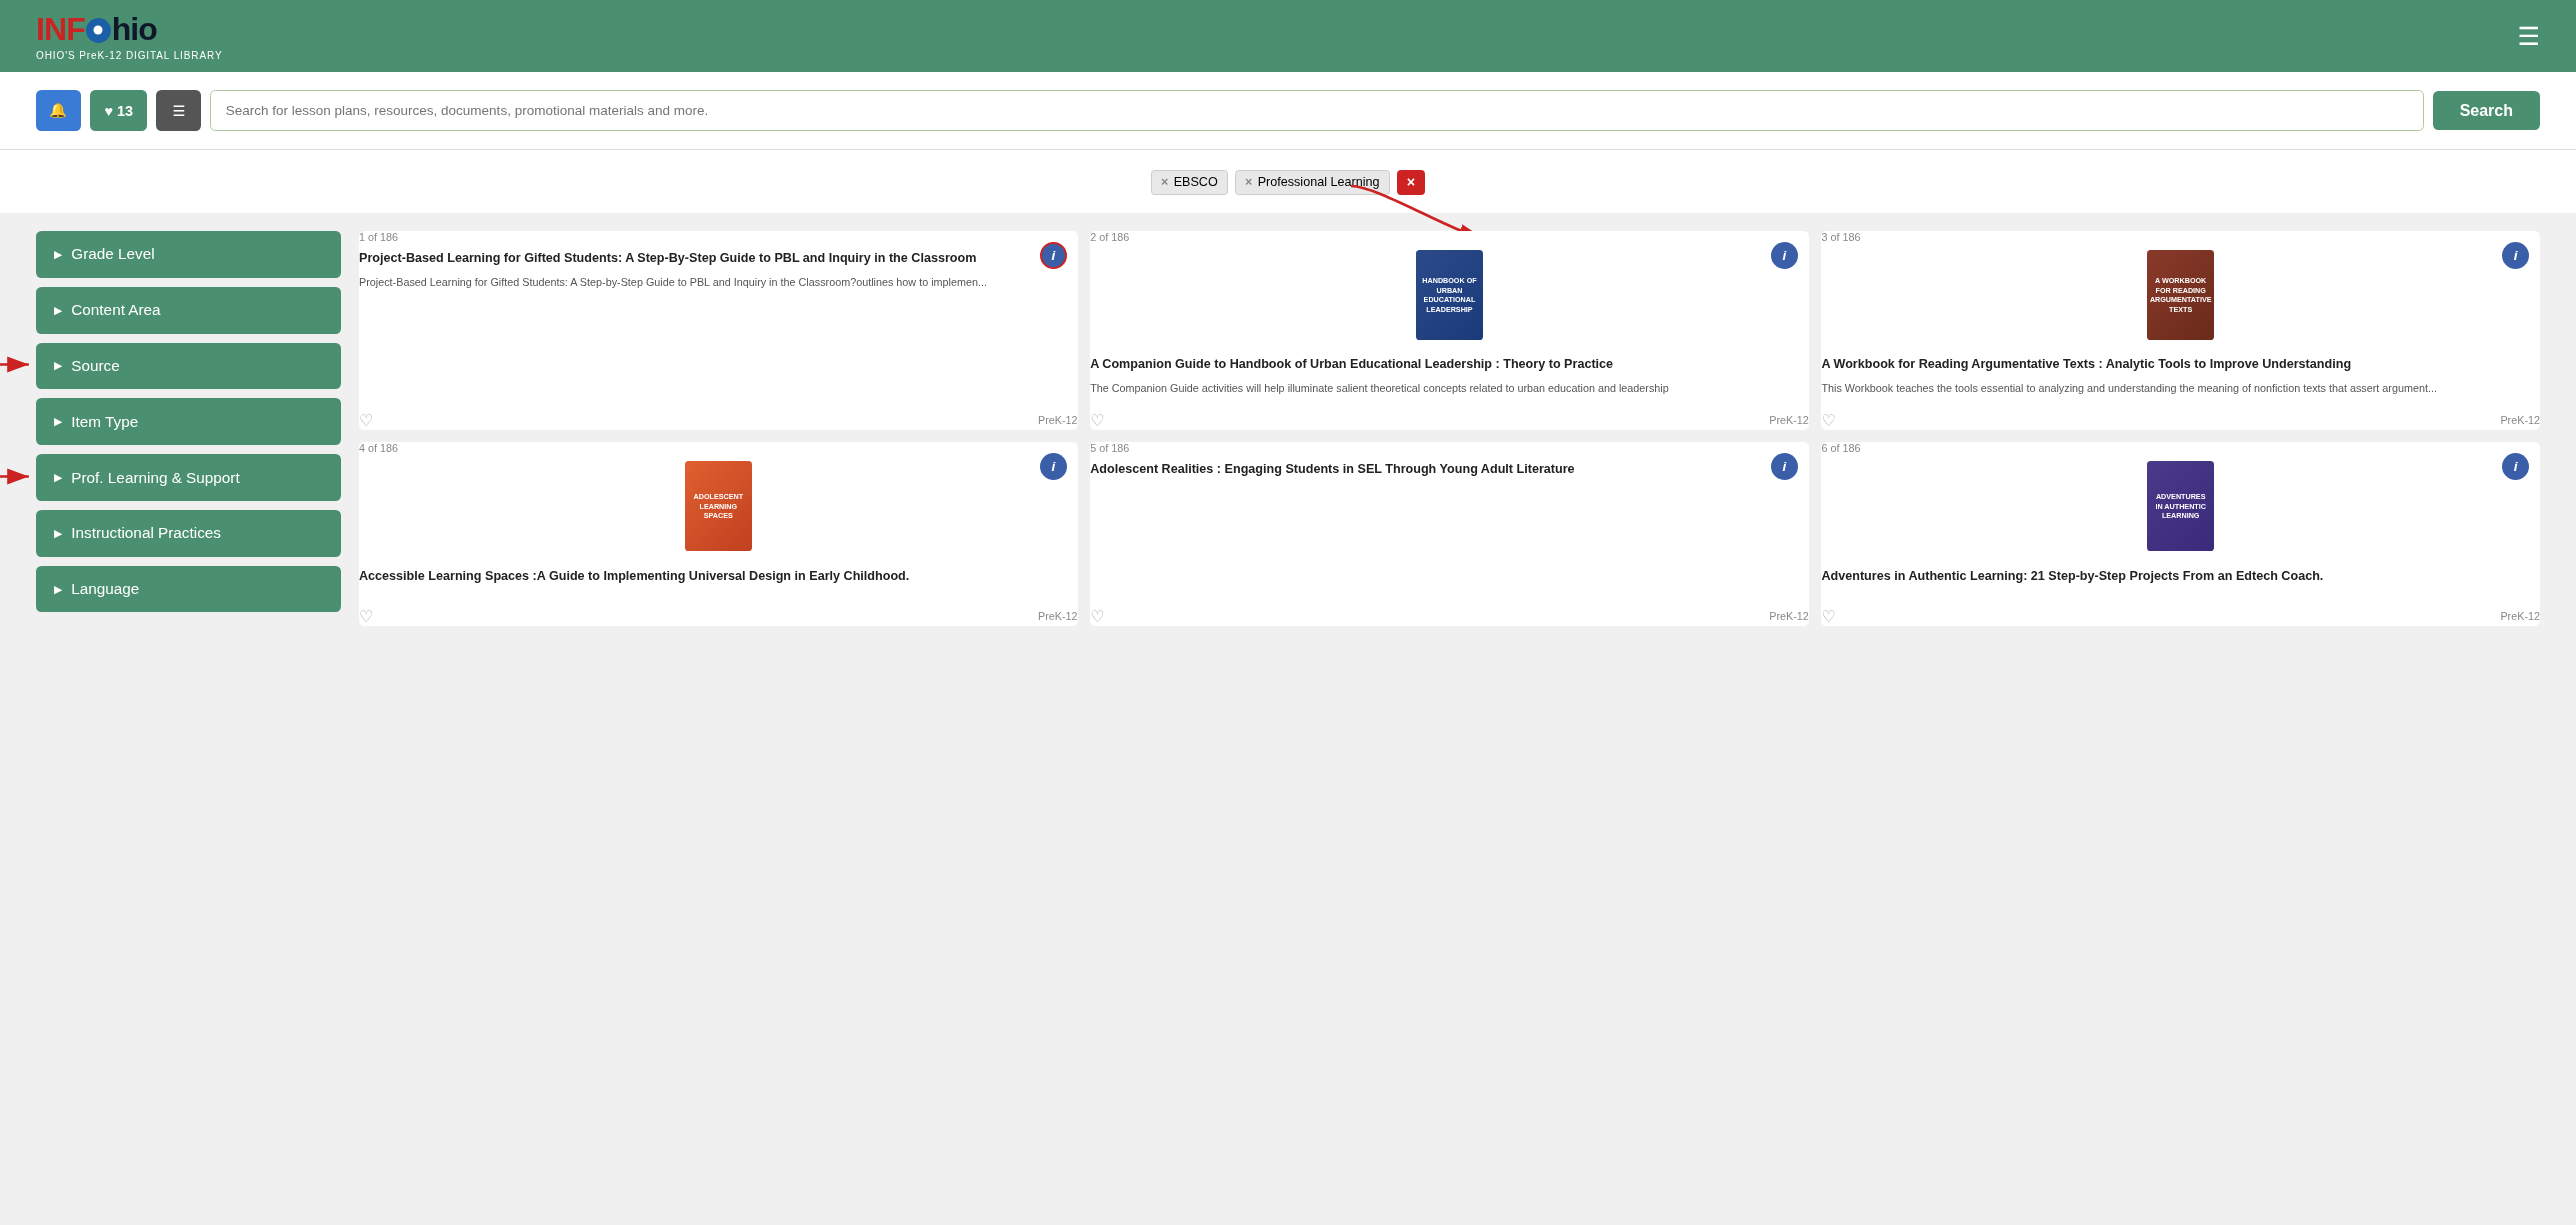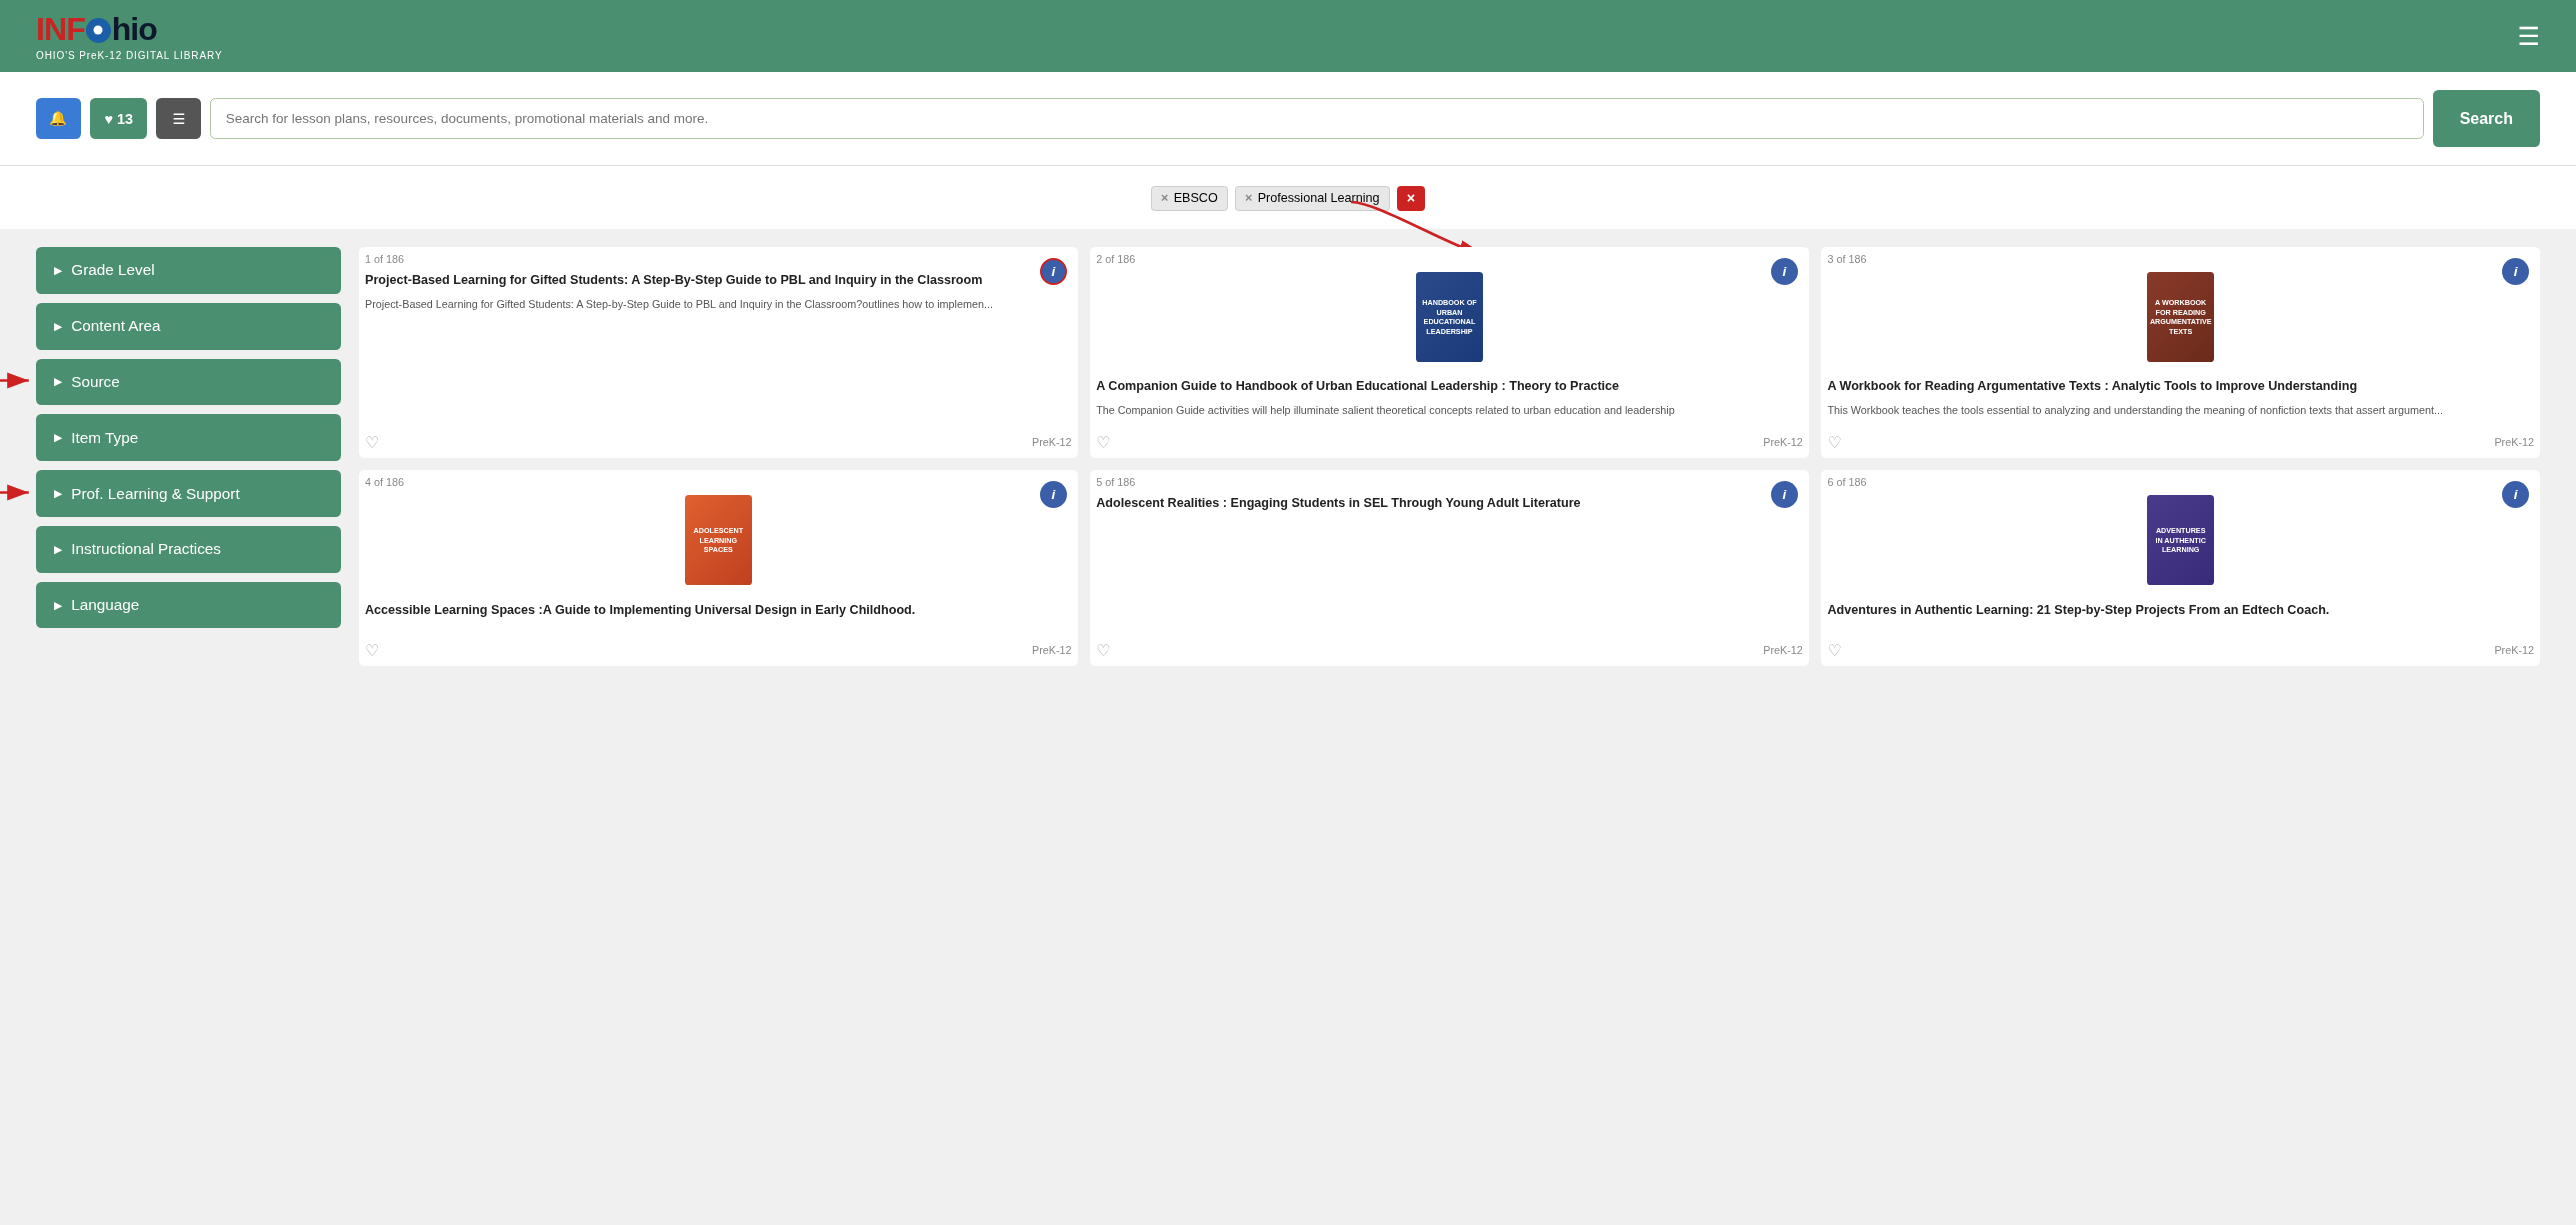--- a/index.html
+++ b/index.html
@@ -93,21 +93,21 @@
       border: 1.8px solid #b0c8a0;
       border-radius: 5.4px;
       padding: 0 14.4px;
       font-size: 13.5px;
       color: #999;
       outline: none;
     }
     .btn-search {
       background: #4a8f6f;
       color: white;
-      height: 57px;
+      height: 39px;
       padding: 0 27px;
       border-radius: 5.4px;
       border: none;
       font-size: 16px;
       font-weight: bold;
       cursor: pointer;
     }
 
     
     .filter-tags {
@@ -171,21 +171,21 @@
     
     .cards-area {
       flex: 1;
       display: grid;
       grid-template-columns: repeat(3, 1fr);
       gap: 12.6px;
     }
     .card {
       background: white;
       border-radius: 5.4px;
-      padding: 6px;
+      padding: 0;
       position: relative;
       display: flex;
       flex-direction: column;
       gap: 7.2px;
     }
     .card-count {
       font-size: 10.8px;
       color: #888;
     }
     .card-info-btn {

